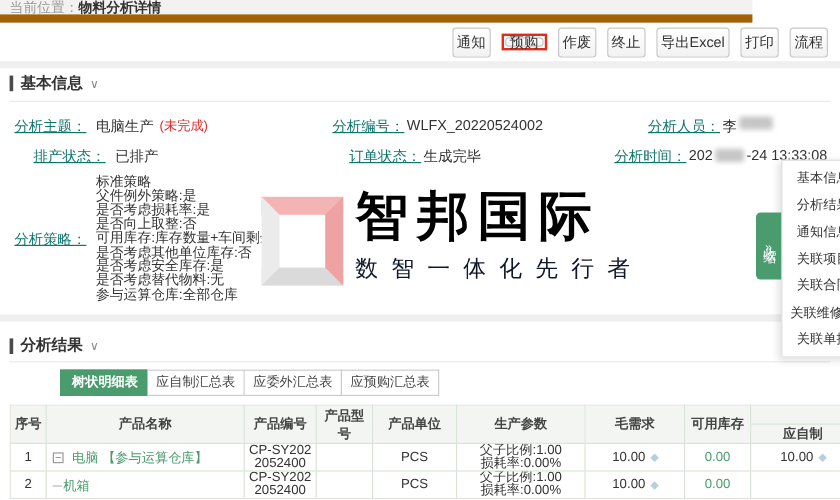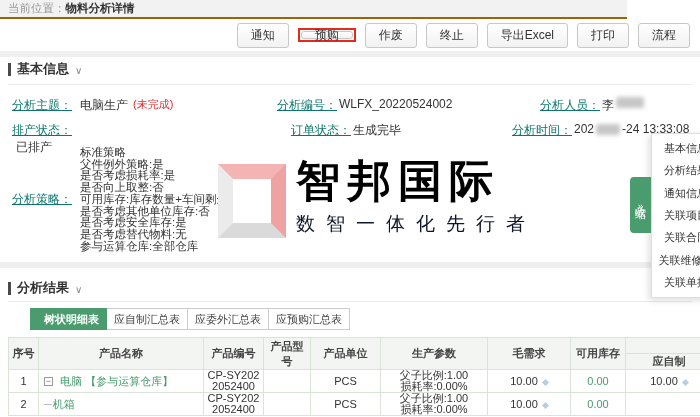--- a/index.html
+++ b/index.html
@@ -1,26 +1,26 @@
 <!DOCTYPE html>
 <html><head>
 <meta charset="utf-8">
 <style>
   * { margin:0; padding:0; box-sizing:border-box; }
   body { font-family:"Liberation Sans","DejaVu Sans",sans-serif; background:#fff; }
   .screen { position:relative; width:700px; height:417px; background:#fff; overflow:hidden; font-size:12px; color:#333; }
 
   
-  .crumb-bar { position:absolute; top:0; left:0; width:627px; height:19px; background:#f2f2f2; border-bottom:2px solid #a16207; display:flex; align-items:center; padding-left:8px;text-align:center; }
+  .crumb-bar { position:absolute; top:0; left:0; width:627px; height:19px; background:#f2f2f2; border-bottom:7px solid #a16207; display:flex; align-items:center; padding-left:8px;text-align:center; }
   .crumb-prefix { color:#999; font-size:11.5px; }
   .crumb-title { color:#333; font-weight:bold; font-size:11.5px; }
 
   
   .toolbar { position:absolute; top:19px; left:0; width:700px; height:32px; display:flex; align-items:center; justify-content:flex-end; gap:9px; padding-right:10px; background:#fff; }
-  .btn { display:inline-block; padding:3px 13px; border:1px solid #c8c8c8; border-radius:3px; background:linear-gradient(#ffffff,#f2f2f2); color:#333; font-size:12px; white-space:nowrap; cursor:pointer; }
+  .btn { display:inline-block; padding:3px 3px; border:1px solid #c8c8c8; border-radius:3px; background:linear-gradient(#ffffff,#f2f2f2); color:#333; font-size:12px; white-space:nowrap; cursor:pointer; }
   .red-box { border:2px solid #e52a1a; padding:1px; display:inline-block; line-height:0; }
 
   .band { position:absolute; left:0; width:700px; background:#efefef; }
   .band1 { top:51px; height:6px; }
   .band2 { top:262px; height:6px; }
 
   
   .sec-head { position:absolute; left:0; display:flex; align-items:center; gap:6px; padding-left:8px; height:20px; }
   .sec-head.basic { top:59px; }
   .sec-head.result { top:278px; }
@@ -49,21 +49,21 @@
   
   .collapse-btn { position:absolute; left:630px; top:177px; width:21px; height:56px; background:#4a9b6e; color:#fff; border-radius:4px 0 0 4px; display:flex; flex-direction:column; align-items:center; justify-content:center; font-size:11px; line-height:12px; cursor:pointer; z-index:6; }
   .collapse-btn .vtext { letter-spacing:1px; writing-mode:vertical-lr; }
   .collapse-btn .arrows { font-size:10px; margin-top:1px; }
   .side-menu { position:absolute; left:651px; top:133px; width:70px; height:165px; background:#fff; border:1px solid #ddd; box-shadow:-2px 2px 7px rgba(0,0,0,.14); z-index:5; display:flex; flex-direction:column; justify-content:space-around; padding:3px 0; }
   .menu-item { text-align:center; font-size:11px; color:#333; white-space:nowrap; cursor:pointer; }
 
   
   .tabs { position:absolute; left:30px; top:308px; display:flex; z-index:1; }
   .tab { height:22px; line-height:21px; padding:0 7px; border:1px solid #ccc; border-left:none; background:#fff; font-size:11px; color:#444; cursor:pointer; white-space:nowrap; }
-  .tab:first-child { border-left:7px solid #14532d; }
+  .tab:first-child { border-left:3px solid #14532d;margin-left:20px; }
   .tab.active { background:#4a9b6e; border-color:#4a9b6e; color:#fff; font-weight:bold; }
 
   
   .table-wrap { position:absolute; left:8px; top:337px; width:692px; overflow:hidden; }
   table { border-collapse:collapse; width:704px; table-layout:fixed; }
   th, td { border:1px solid #d8e4d8; font-size:11px; padding:0 2px; overflow:hidden; }
   th { background:#f3f5f3; font-weight:bold; color:#444; height:16px; text-align:center; }
   td { height:23px; text-align:center; color:#333; vertical-align:middle; }
   td.name-cell { text-align:left; padding-left:5px; white-space:nowrap; }
   .link { color:#4a9b6e; cursor:pointer; }
@@ -111,21 +111,21 @@
   </div>
   <div class="field" style="left:277px; top:97px;">
     <span class="f-label" style="width:56px;">分析编号：</span>
     <span class="f-value">WLFX_20220524002</span>
   </div>
   <div class="field" style="left:512px; top:97px;">
     <span class="f-label" style="width:56px;margin-left:28px;">分析人员：</span>
     <span class="f-value">李</span>
     <span class="blur-chip" style="width:28px;"></span>
   </div>
-  <div class="field" style="left:10px; top:122px;flex-direction:column;">
+  <div class="field" style="left:26px; top:122px;">
     <span class="f-label" style="width:64px;">排产状态：</span>
     <span class="f-value">已排产</span>
   </div>
   <div class="field" style="left:291px; top:122px;">
     <span class="f-label" style="width:56px;">订单状态：</span>
     <span class="f-value">生成完毕</span>
   </div>
   <div class="field" style="left:512px; top:122px;">
     <span class="f-label" style="width:56px;">分析时间：</span>
     <span class="f-value"><span>202</span><span class="blur-chip" style="width:24px;"></span><span>-24 13:33:08</span></span>

